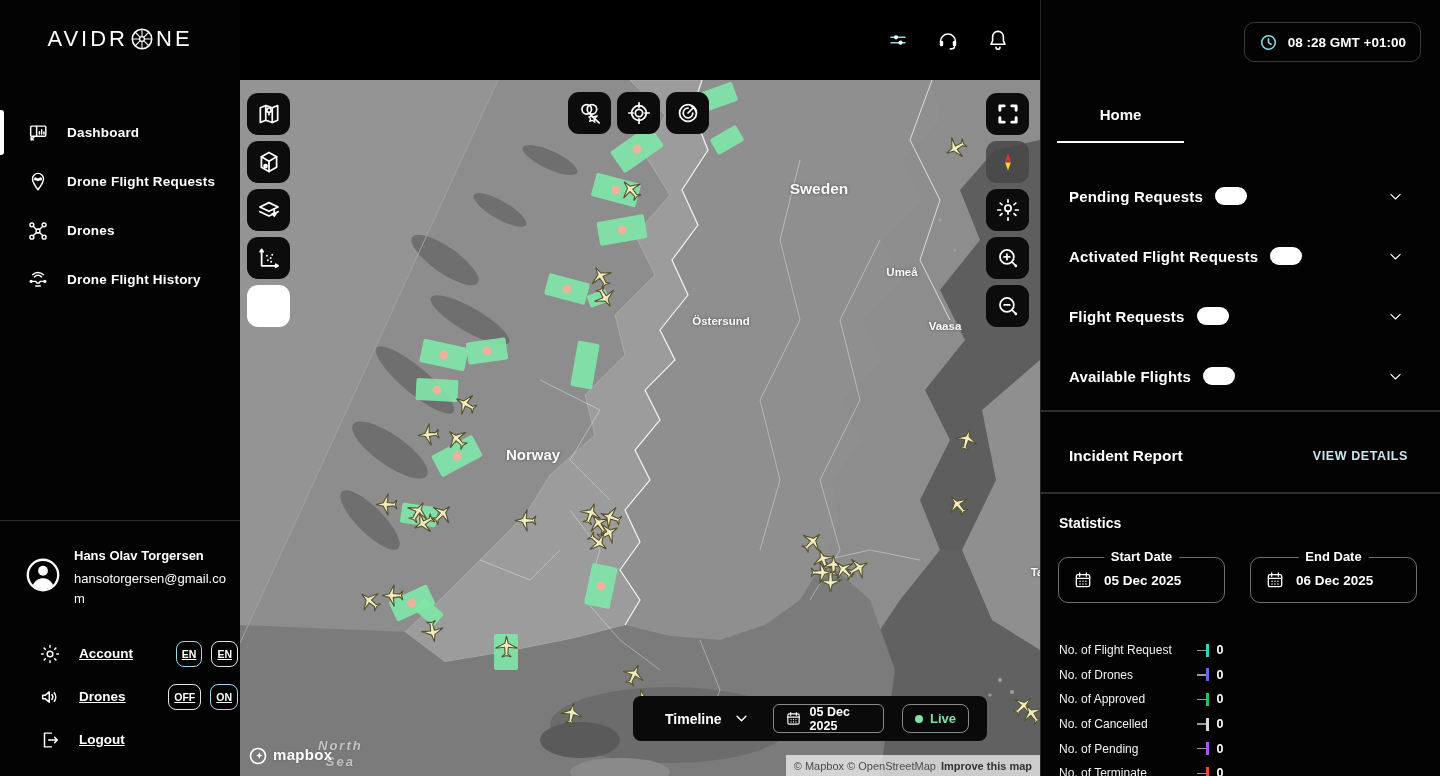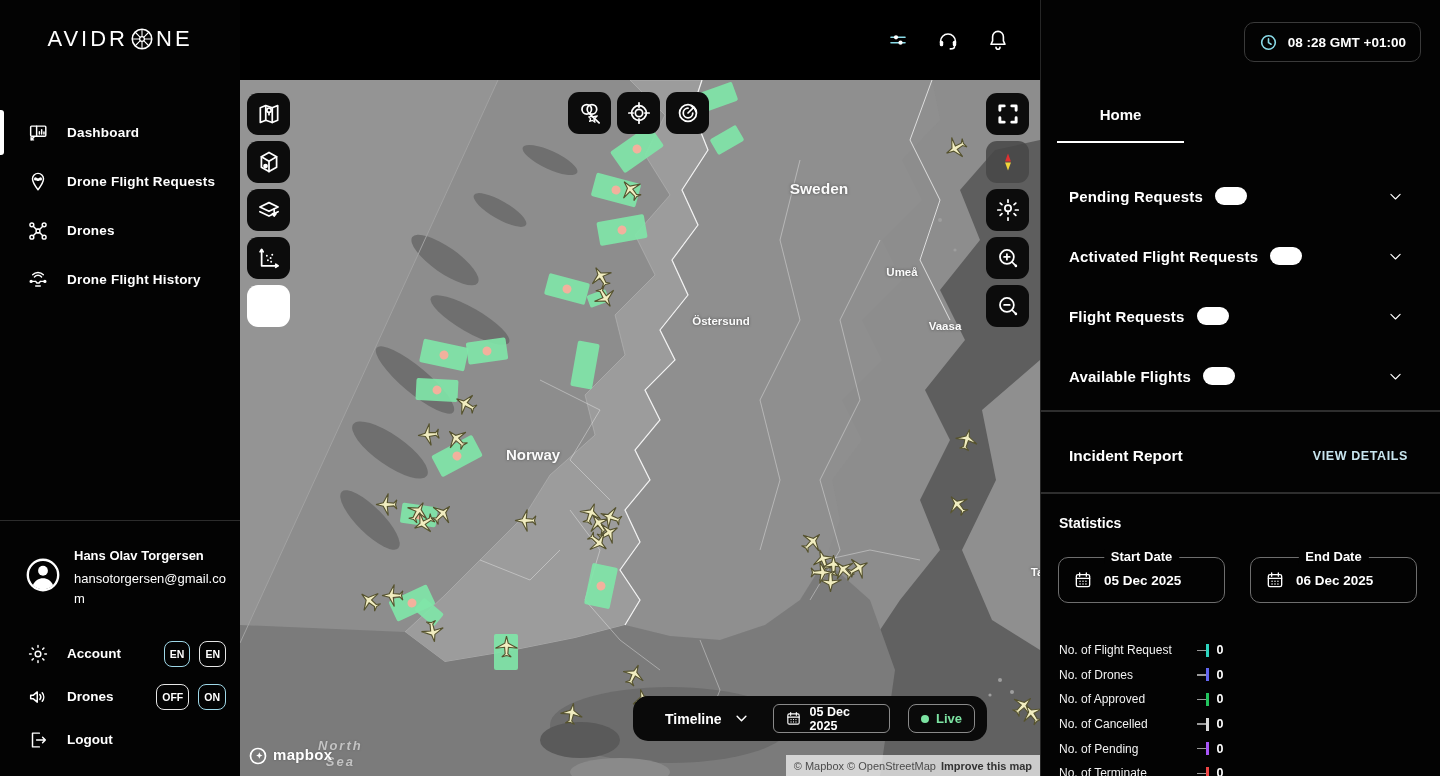--- a/index.html
+++ b/index.html
@@ -18,21 +18,21 @@
   .logo .rotor{width:26px;height:26px;margin:0 1px;}
   .nav{position:absolute;top:108px;left:0;width:240px;}
   .nav-item{position:relative;display:flex;align-items:center;gap:18px;height:49px;padding-left:27px;cursor:pointer;}
   .nav-item .nav-label{font-size:13.5px;font-weight:600;letter-spacing:.2px;}
   .nav-item.active::before{content:"";position:absolute;left:0;top:2px;width:4px;height:45px;background:#fff;border-radius:0 3px 3px 0;}
   .side-divider{position:absolute;top:520px;left:0;width:240px;height:1px;background:#2c2c2c;}
   .userblock{position:absolute;top:548px;left:24px;display:flex;gap:12px;}
   .avatar{width:38px;height:38px;margin-top:8px;}
   .u-name{font-size:13px;font-weight:600;margin-bottom:6px;}
   .u-email{font-size:13px;font-weight:400;width:152px;word-break:break-all;line-height:1.55;}
-  .settings{position:absolute;top:632px;left:0;width:240px;}
+  .settings{position:absolute;top:632px;left:12px;width:240px;text-decoration:underline;}
   .set-row{display:flex;align-items:center;height:43px;padding:0 14px 0 27px;gap:18px;}
   .set-label{font-size:13.5px;font-weight:600;}
   .set-btns{margin-left:auto;display:flex;gap:9px;}
   .pill-btn{min-width:26px;height:26px;padding:0 5px;border:1.5px solid #e6e6e6;border-radius:8px;
             display:flex;align-items:center;justify-content:center;font-size:10.5px;font-weight:700;cursor:pointer;background:transparent;color:#fff;}
   .pill-btn.active{border-color:#9fd8e8;}
 
   
   .map-wrap{position:absolute;left:240px;top:0;width:800px;height:776px;background:#8d8d8d;}
   .map-header{position:absolute;left:0;top:0;width:800px;height:80px;background:#000;z-index:8;}
@@ -47,22 +47,22 @@
   .zone{position:absolute;background:rgba(128,230,168,.92);border-radius:2px;z-index:3;}
   .zone-dot{position:absolute;left:50%;top:50%;width:9px;height:9px;border-radius:50%;background:#f2b19d;transform:translate(-50%,-50%);}
   .plane{position:absolute;width:27px;height:27px;z-index:4;}
   .plane svg{width:100%;height:100%;}
   .ctrl-col{position:absolute;display:flex;flex-direction:column;gap:6px;z-index:6;}
   .ctrl-row{position:absolute;display:flex;gap:6px;z-index:6;}
   .btn-sq{width:43px;height:42px;background:#0c0c0c;border-radius:11px;display:flex;align-items:center;justify-content:center;cursor:pointer;}
   .btn-sq .icon{width:26px;height:26px;}
   .btn-sq.white{background:#fff;}
   .btn-sq.lightbg{background:rgba(70,70,70,.85);}
-  .timeline-bar{position:absolute;left:393px;top:616px;width:354px;height:45px;background:#0a0a0a;border-radius:15px;
-                display:flex;align-items:center;padding:0 12px 0 32px;gap:12px;z-index:7;}
+  .timeline-bar{position:absolute;left:393px;top:616px;width:354px;height:45px;background:#0a0a0a;border-radius:8px;
+                display:flex;align-items:center;padding:0 18px 0 32px;gap:12px;z-index:7;}
   .tl-label{font-size:14px;font-weight:700;}
   .tl-chev{width:15px;height:15px;}
   .tl-date{display:flex;align-items:center;gap:8px;border:1px solid #8a8a8a;border-radius:6px;height:29px;padding:0 11px;
            font-size:12.5px;font-weight:700;margin-left:12px;cursor:pointer;}
   .tl-live{display:flex;align-items:center;gap:7px;border:1px solid #8a8a8a;border-radius:8px;height:29px;padding:0 12px;
            font-size:13px;font-weight:700;margin-left:6px;cursor:pointer;}
   .live-dot{width:8px;height:8px;border-radius:50%;}
   .mapbox-logo{position:absolute;left:8px;top:666px;display:flex;gap:5px;z-index:7;}
   .mapbox-logo .icon{width:20px;height:20px;}
   .mapbox-word{font-size:15px;font-weight:700;color:#fff;letter-spacing:.3px;text-shadow:0 0 2px rgba(60,60,60,.6);}

